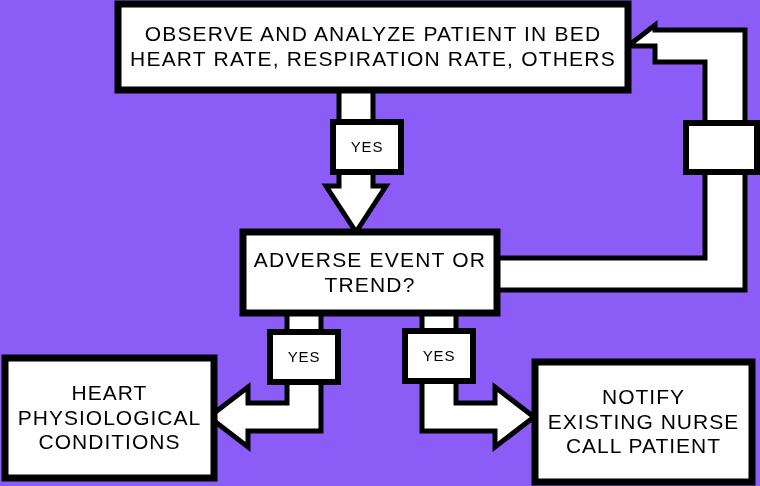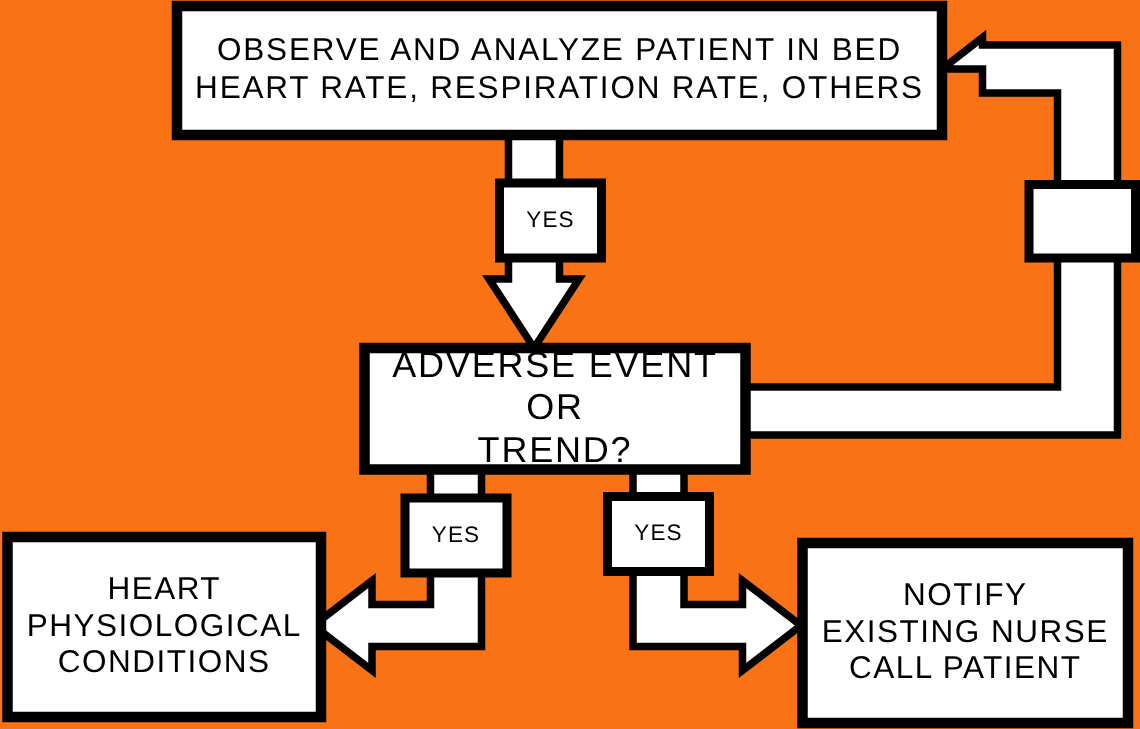--- a/index.html
+++ b/index.html
@@ -4,21 +4,21 @@
 <style>
   html, body {
     margin: 0;
     padding: 0;
     background: #ffffff;
   }
   #canvas {
     position: relative;
     width: 760px;
     height: 486px;
-    background: #f97316;
+    background: #8b5cf6;
     overflow: hidden;
     font-family: "Liberation Sans", sans-serif;
   }
   svg.layer {
     position: absolute;
     left: 0;
     top: 0;
     width: 760px;
     height: 486px;
   }
@@ -30,21 +30,21 @@
     text-align: center;
     color: #000000;
     font-family: "Liberation Sans", sans-serif;
     font-weight: 400;
     letter-spacing: 0.5px;
     line-height: 1.18;
     white-space: pre-line;
     user-select: none;
   }
   .lbl-big   { font-size: 21px; letter-spacing: 1.2px; }
-  .lbl-dec   { font-size: 24px; letter-spacing: 1.2px; }
+  .lbl-dec   { font-size: 21px; letter-spacing: 1.2px; }
   .lbl-term  { font-size: 21px; letter-spacing: 1.0px; }
   .lbl-small { font-size: 15px; letter-spacing: 0.8px; }
 </style>
 </head>
 <body>
 
 <div id="canvas">
 
   <svg class="layer" viewBox="0 0 760 486" xmlns="http://www.w3.org/2000/svg">
 

